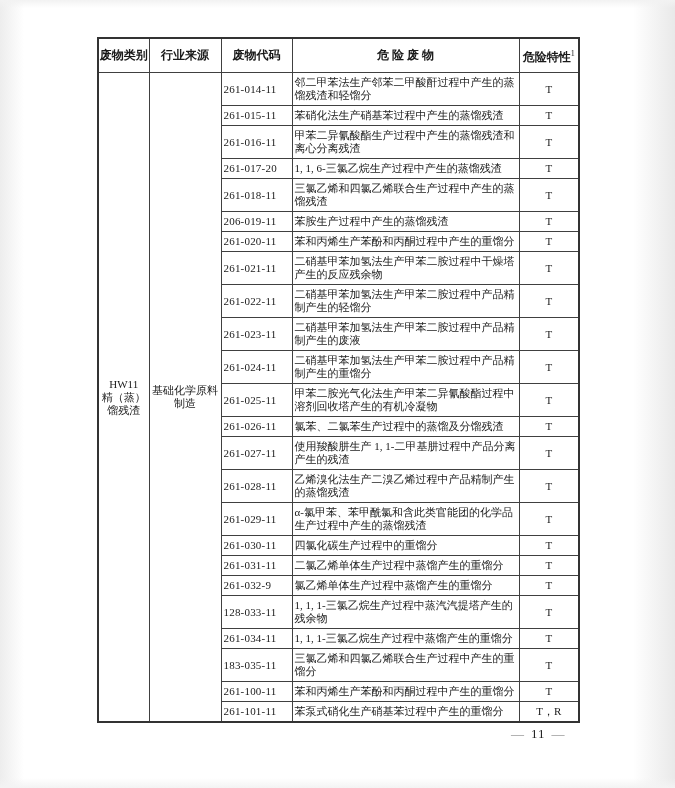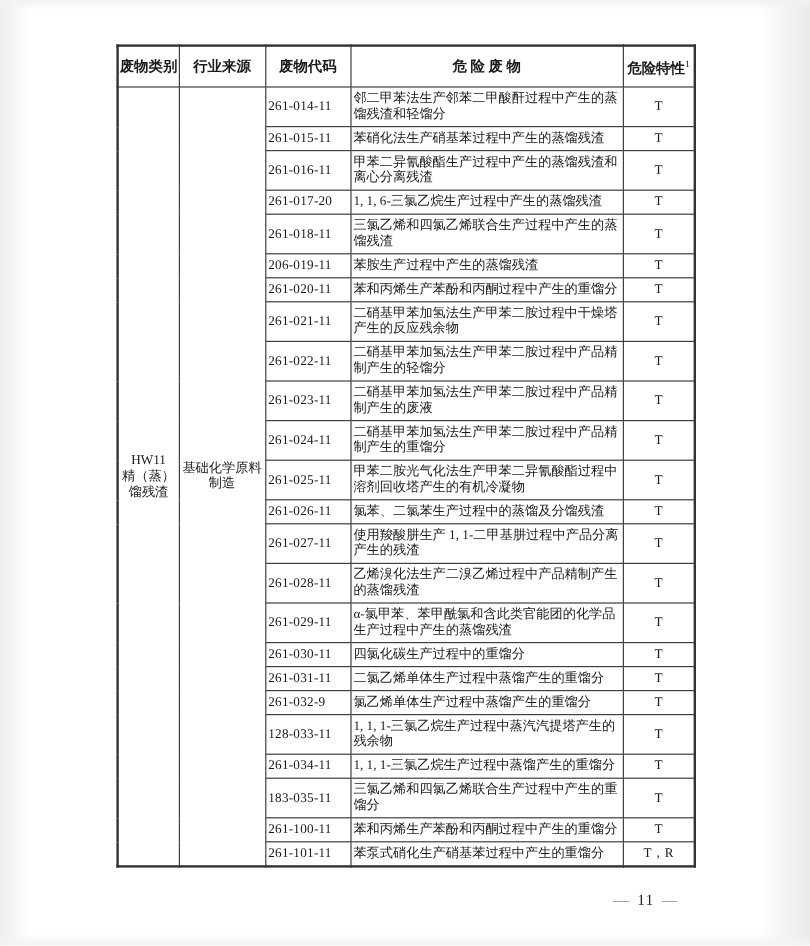--- a/index.html
+++ b/index.html
@@ -76,21 +76,20 @@
     text-align: center;
   }
   .footer {
     position: absolute;
     top: 726px;
     left: 505px;
     font-size: 13px;
     letter-spacing: 1px;
     color: #222222;
     white-space: nowrap;
-    margin-top: 16px;
   }
   .footer .dash { color: #8a8a8a; padding: 0 6px; }
   .footer .num  { color: #222222; }
 </style>
 </head>
 <body>
 
 <div class="page">
 
   <div class="edge edge-left"></div>

